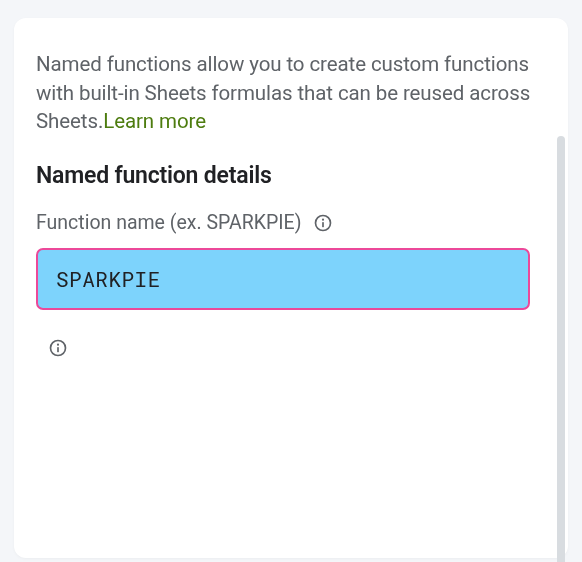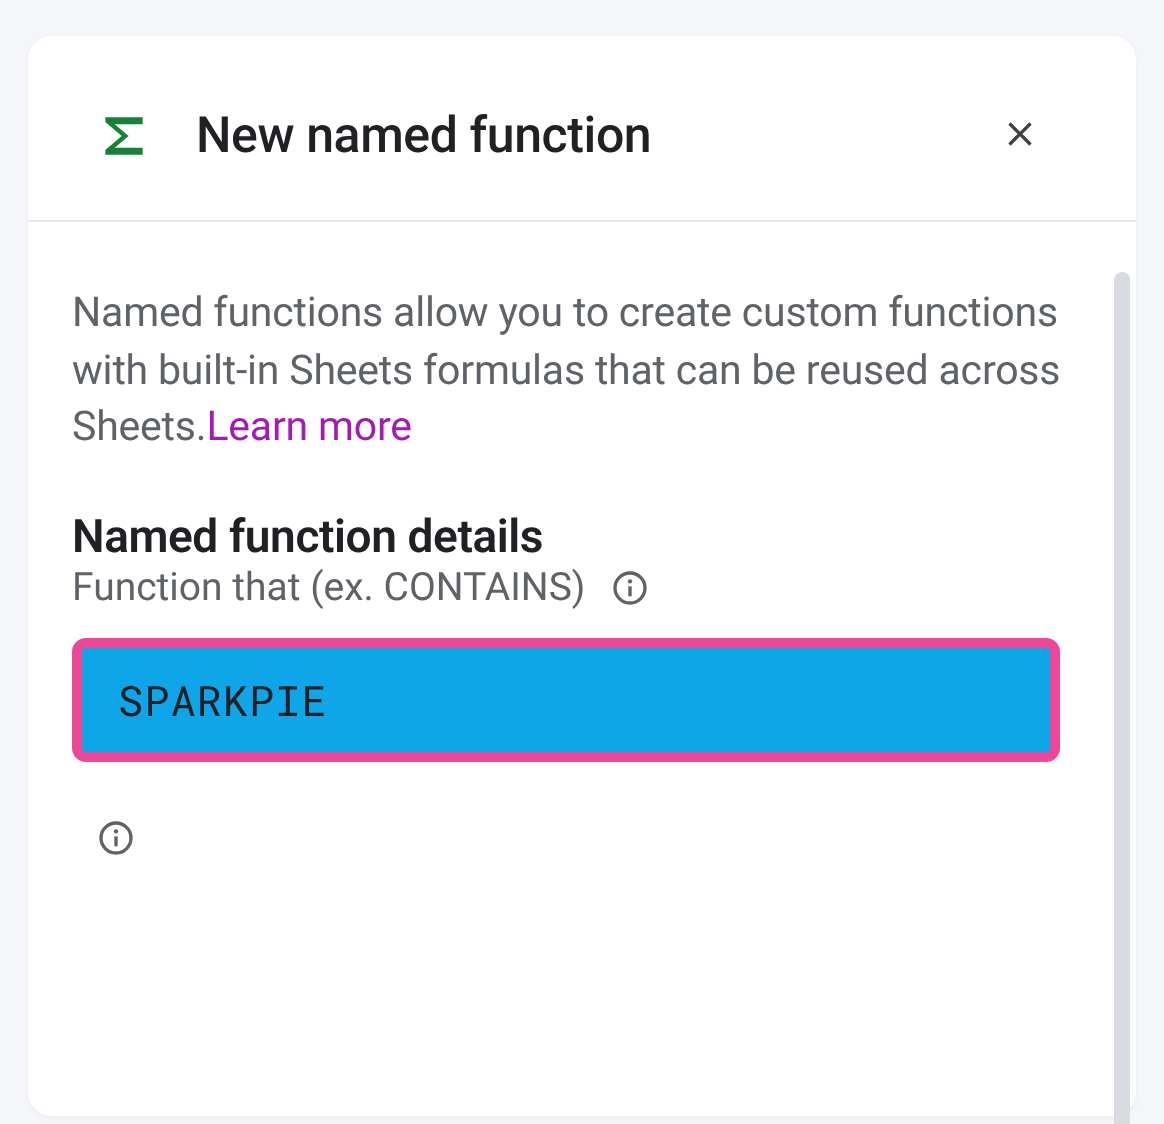--- a/index.html
+++ b/index.html
@@ -62,52 +62,53 @@
       overflow-y: auto;
     }
     .description {
       font-size: 20.5px;
       color: #5f6368;
       line-height: 1.4;
       margin-bottom: 26px;
       letter-spacing: -0.1px;
     }
     .learn-more {
-      color: #a21caf;
+      color: #4d7c0f;
       text-decoration: none;
       cursor: pointer;
     }
     .section-title {
       font-size: 23px;
       font-weight: 600;
       color: #202124;
+      margin-bottom: 22px;
       letter-spacing: -0.2px;
     }
     .field-label {
       display: flex;
       align-items: center;
       font-size: 19.5px;
       color: #5f6368;
       margin-bottom: 14px;
     }
     .info-icon {
       width: 20px;
       height: 20px;
       margin-left: 12px;
       display: inline-flex;
     }
     .text-input {
       width: calc(100% - 8px);
       height: 62px;
-      border: 5px solid #ec4899;
+      border: 2px solid #ec4899;
       border-radius: 7px;
       padding: 0 18px;
       font-size: 21px;
       color: #202124;
-      background: #0ea5e9;
+      background: #7dd3fc;
       outline: none;
       margin-bottom: 28px;
     }
     .text-input.mono {
       font-family: 'Roboto Mono', 'Courier New', monospace;
       letter-spacing: 0.5px;
       font-weight: 400;
     }
     .scrollbar-track {
       position: absolute;
@@ -117,46 +118,31 @@
       height: 430px;
       background: #d8dce0;
       border-radius: 4px;
     }
   </style>
 </head>
 <body>
 
 <div class="panel">
 
-  <div class="header">
-    <span class="sigma">
-      <svg viewBox="0 0 24 24" fill="none">
-        <path d="M4 4 H20 V7 L8 7 L14 12 L8 17 L20 17 V20 H4 L4 18 L11 12 L4 6 Z" fill="#188038"></path>
-      </svg>
-    </span>
-    <div class="title">New named function</div>
-    <button class="close-btn">
-      <span>
-        <svg viewBox="0 0 24 24">
-          <path d="M19 6.41L17.59 5 12 10.59 6.41 5 5 6.41 10.59 12 5 17.59 6.41 19 12 13.41 17.59 19 19 17.59 13.41 12z" fill="#3c4043"></path>
-        </svg>
-      </span>
-    </button>
-  </div>
 
   <div class="content">
 
     <p class="description">
       <span>Named functions allow you to create custom functions with built-in Sheets formulas that can be reused across Sheets.</span><a class="learn-more">Learn more</a>
     </p>
 
     <h2 class="section-title">Named function details</h2>
 
     <div class="field-label">
-      <span>Function that (ex. CONTAINS)</span>
+      <span>Function name (ex. SPARKPIE)</span>
       <span class="info-icon">
         <svg viewBox="0 0 24 24">
           <circle cx="12" cy="12" r="9" stroke="#5f6368" stroke-width="2" fill="none"></circle>
           <circle cx="12" cy="8" r="1.3" fill="#5f6368"></circle>
           <rect x="11" y="11" width="2" height="6" fill="#5f6368"></rect>
         </svg>
       </span>
     </div>
     <input type="text" class="text-input mono" value="SPARKPIE" style="">
 

